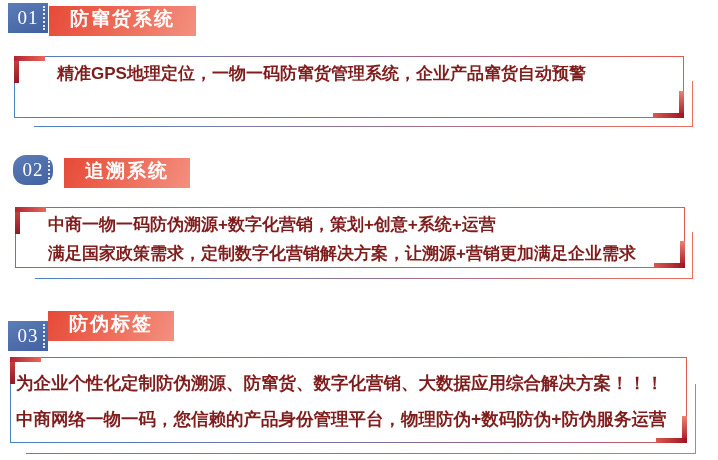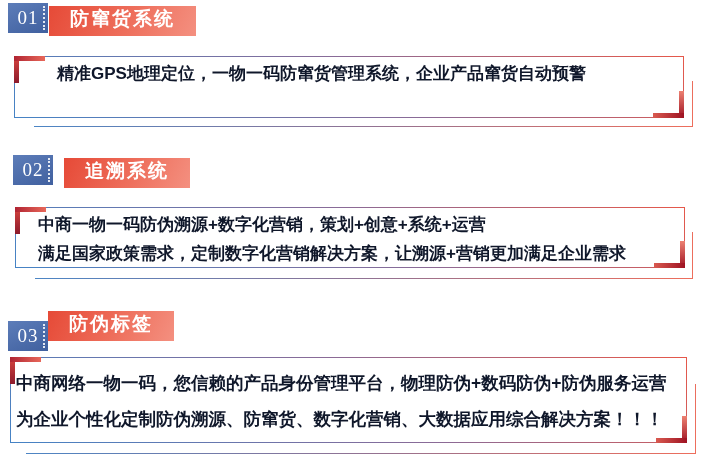--- a/index.html
+++ b/index.html
@@ -29,32 +29,32 @@
     color:#ffffff; font-weight:bold; font-size:19px; letter-spacing:2px;
   }
 
   
   .box {
     position:absolute; box-sizing:border-box;
     border:1px solid;
     border-image:linear-gradient(38deg,#4583c5 0%,#8b6a96 55%,#e6584a 100%) 1;
   }
   .box .line {
-    font-size:17px; font-weight:bold; color:#0f172a; white-space:nowrap;
+    font-size:17px; font-weight:bold; color:#7f1d1d; white-space:nowrap;
   }
 
   .s1-badge { left:8px;  top:3px; }
   .s1-label { left:49px; top:6px; }
   .s1-box   { left:14px; top:56px;  width:670px; height:62px; padding:2px 0 0 42px; }
   .s1-box .line { line-height:29px; }
   .s1-frame { left:34px; top:81px;  width:658px; height:45px; }
 
-  .s2-badge { left:13px; top:155px; }
+  .s2-badge { left:13px; top:155px;border-radius:13px; }
   .s2-label { left:64px; top:158px; }
-  .s2-box   { left:15px; top:207px; width:670px; height:61px; padding:2px 0 0 22px; }
+  .s2-box   { left:15px; top:207px; width:670px; height:61px; padding:2px 0 0 32px; }
   .s2-box .line { line-height:29px; }
   .s2-frame { left:35px; top:232px; width:657px; height:46px; }
 
   .s3-badge { left:8px;  top:321px; }
   .s3-label { left:48px; top:311px; }
   .s3-box   { left:10px; top:357px; width:677px; height:86px; padding:7px 0 0 5px; }
   .s3-box .line { line-height:36px; font-size:17.5px; }
   .s3-frame { left:26px; top:384px; width:669px; height:69px; }
 
   
@@ -117,18 +117,18 @@
     <span class="badge-dots"></span>
   </div>
   <div class="label s3-label">
     <span>防伪标签</span>
   </div>
   <div class="box s3-box">
     <span class="corner c-tl-v"></span>
     <span class="corner c-tl-h"></span>
     <span class="corner c-br-v"></span>
     <span class="corner c-br-h"></span>
+    <div class="line">为企业个性化定制防伪溯源、防窜货、数字化营销、大数据应用综合解决方案！！！</div>
     <div class="line">中商网络一物一码，您信赖的产品身份管理平台，物理防伪+数码防伪+防伪服务运营</div>
-    <div class="line">为企业个性化定制防伪溯源、防窜货、数字化营销、大数据应用综合解决方案！！！</div>
   </div>
   <div class="offset-frame s3-frame"></div>
 
 </div>
 
 </body></html>

